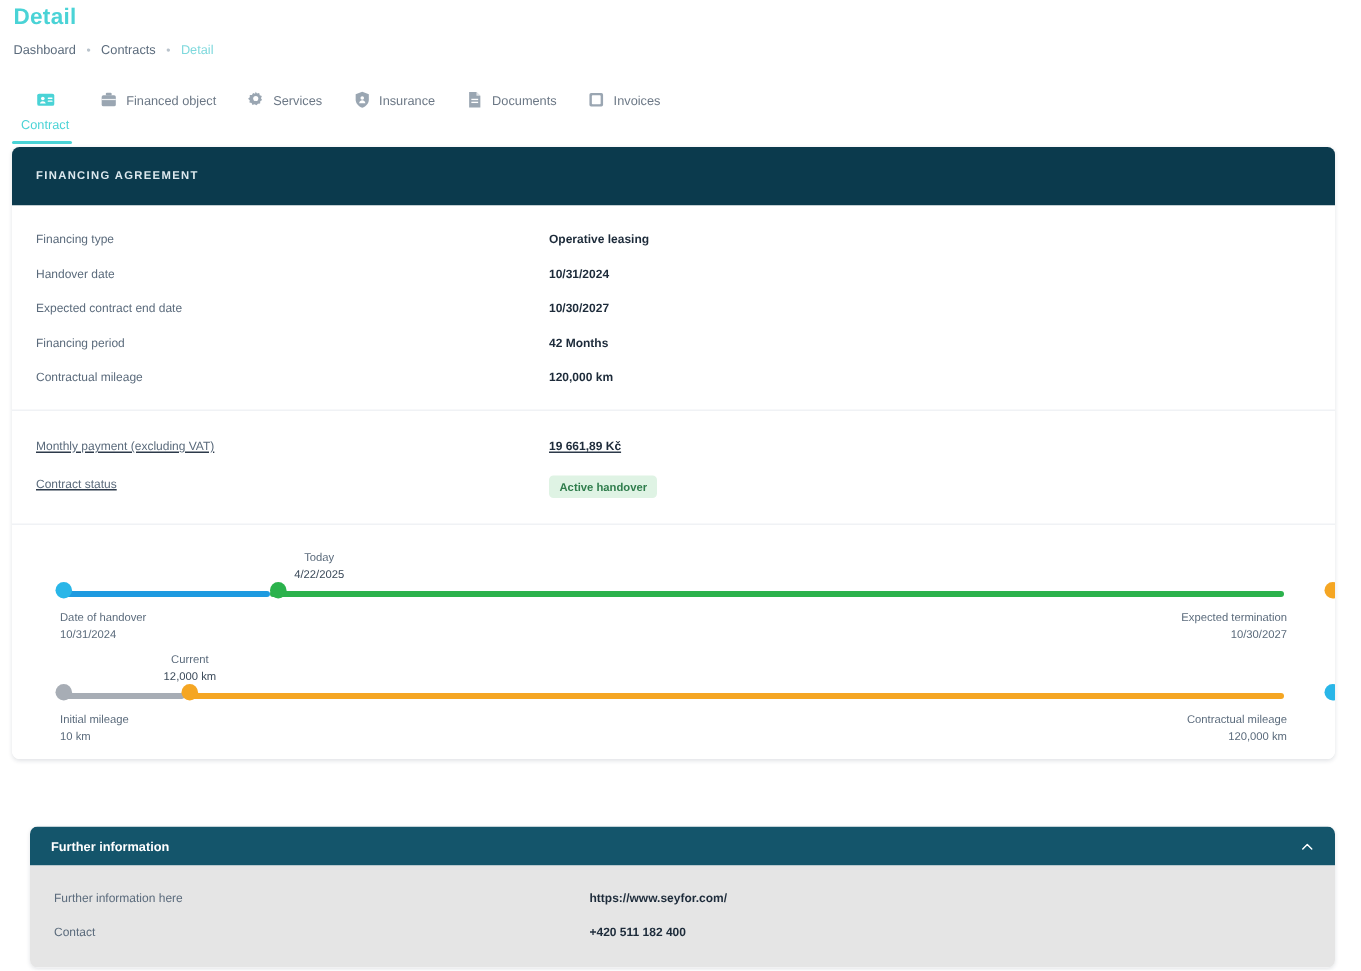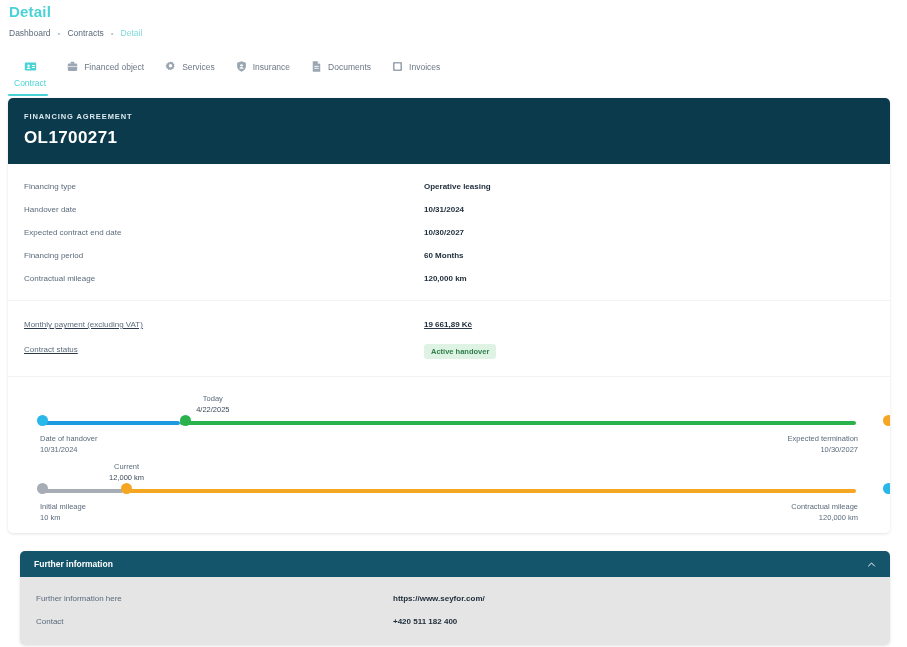--- a/index.html
+++ b/index.html
@@ -57,21 +57,21 @@
   }
   .card-number{
     margin-top:7px;font-size:17px;font-weight:bold;color:#ffffff;letter-spacing:.4px;
   }
   .card-body{padding:0 0 0 0;background:#fff;}
 
   .row{
     display:flex;align-items:center;
     padding:0 16px;height:23px;
   }
-  .row .label{font-size:8px;color:#5b6b7c;width:400px;flex:0 0 auto;}
+  .row .label{font-size:8px;color:#5b6b7c;width:342px;flex:0 0 auto;}
   .row .value{font-size:8px;color:#1d2b3a;font-weight:bold;}
   .group{padding:11px 0 10px 0;}
   .group.second{padding:12px 0 13px 0;text-decoration:underline;}
   .divider{height:1px;background:#f0f2f5;margin:0;}
 
   .badge{
     display:inline-block;background:#dff3e4;color:#2f7d4c;
     font-size:7.5px;font-weight:bold;border-radius:3px;padding:3px 7px;
   }
 
@@ -189,41 +189,40 @@
             <rect x="4.4" y="4.4" width="7.2" height="7.2" rx=".6" fill="#fff"></rect>
           </svg>
         </span>
         <span>Invoices</span>
       </div>
     </div>
 
   <div class="card">
     <div class="card-head">
       <div class="card-eyebrow">FINANCING AGREEMENT</div>
-      <div class="card-number">OL1700271</div>
     </div>
 
     <div class="card-body">
 
       <div class="group" id="rows-primary">
           <div class="row">
             <div class="label">Financing type</div>
             <div class="value">Operative leasing</div>
           </div>
           <div class="row">
             <div class="label">Handover date</div>
             <div class="value">10/31/2024</div>
           </div>
           <div class="row">
             <div class="label">Expected contract end date</div>
             <div class="value">10/30/2027</div>
           </div>
           <div class="row">
             <div class="label">Financing period</div>
-            <div class="value">60 Months</div>
+            <div class="value">42 Months</div>
           </div>
           <div class="row">
             <div class="label">Contractual mileage</div>
             <div class="value">120,000 km</div>
           </div>
         </div>
 
       <div class="divider"></div>
 
       <div class="group second" id="rows-secondary">

